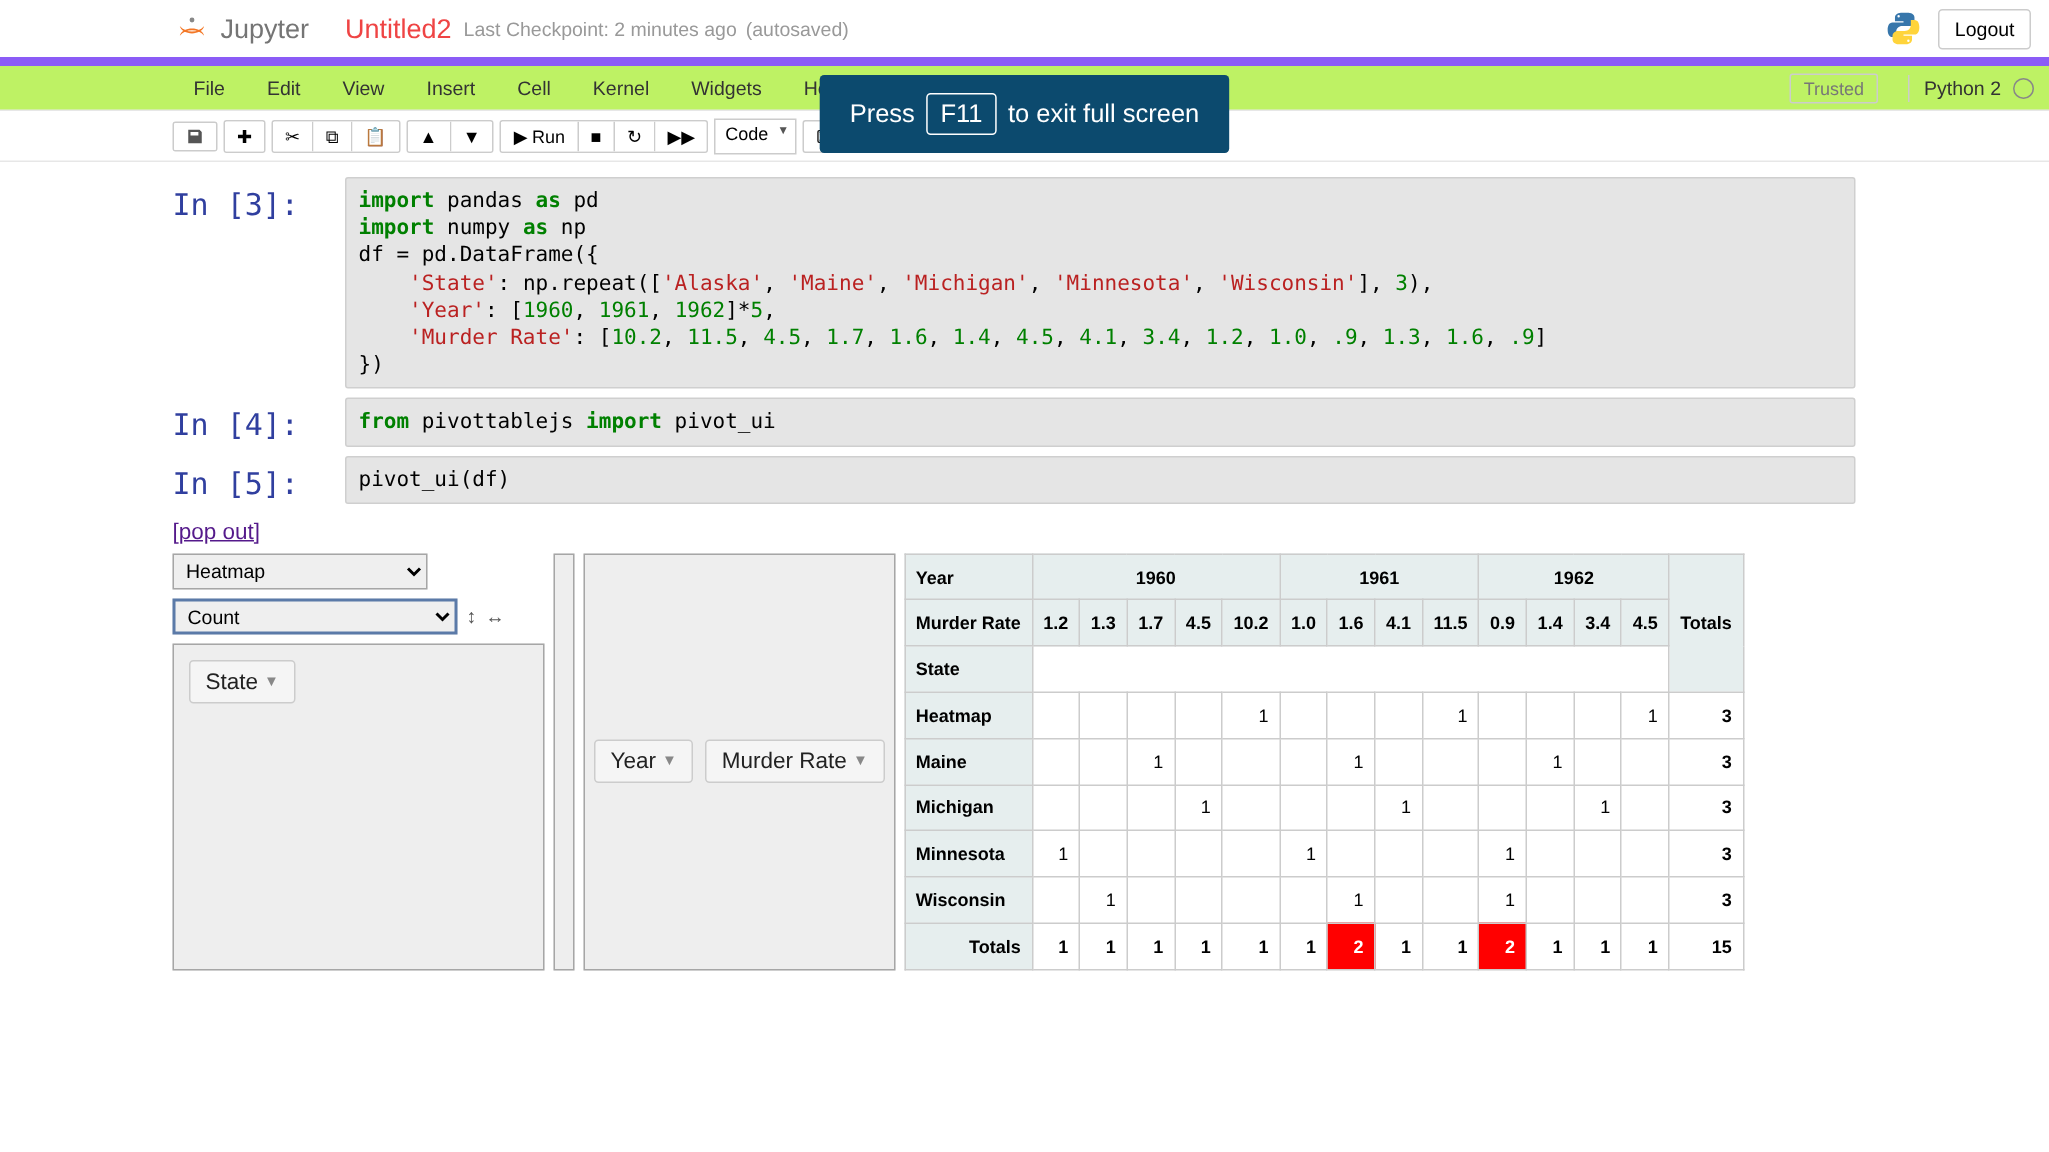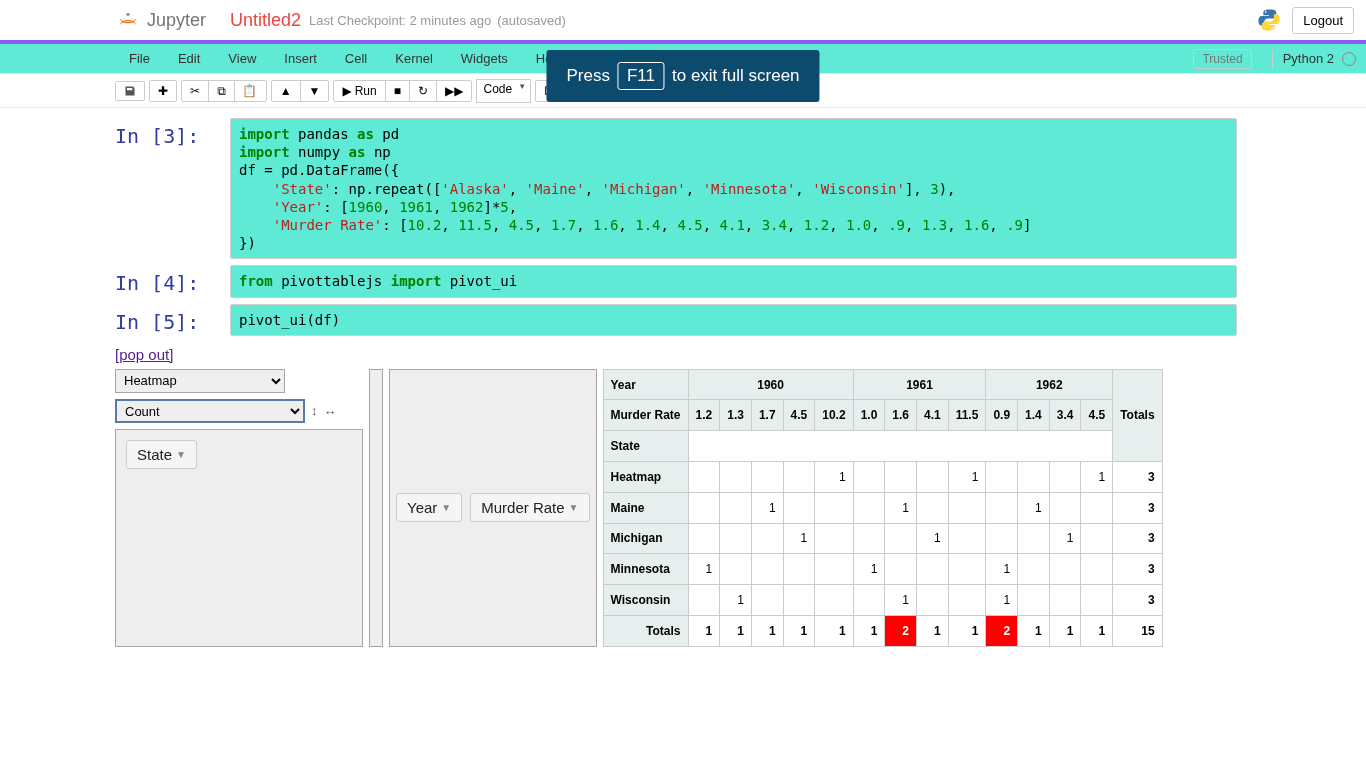--- a/index.html
+++ b/index.html
@@ -1,29 +1,29 @@
 <!DOCTYPE html>
 <html><head>
 <meta charset="utf-8">
 <style>
 * { box-sizing: border-box; margin: 0; padding: 0; }
 body { font-family: "Helvetica Neue", Helvetica, Arial, sans-serif; font-size: 14px; background: #fff; color: #000; }
 
 
-.header { height: 44px; border-bottom: 4px solid #8b5cf6; display: flex; align-items: center; padding: 0 12px 0 115px; }
+.header { height: 44px; border-bottom: 6px solid #8b5cf6; display: flex; align-items: center; padding: 0 12px 0 115px; }
 .logo { display: flex; align-items: center; gap: 6px; font-size: 18px; color: #757575; }
 .logo-icon { width: 26px; height: 26px; display: inline-block; }
 .title { font-size: 18px; margin-left: 24px; color: #ef4444; }
 .checkpoint { font-size: 13px; color: #999; margin-left: 8px; }
 .header-spacer { flex: 1; }
 .python-logo { width: 26px; height: 26px; margin-right: 10px; }
 .logout-btn { border: 1px solid #ccc; border-radius: 3px; background: #fff; padding: 5px 10px; font-size: 13px; cursor: pointer; }
 
 
-.menubar { height: 30px; background: #5eead4; border-bottom: 1px solid #e7e7e7; display: flex; align-items: center; padding: 0 10px 0 115px; }
+.menubar { height: 30px; background: #bef264; border-bottom: 1px solid #e7e7e7; display: flex; align-items: center; padding: 0 10px 0 115px; }
 .menu-item { font-size: 13px; color: #333; padding: 0 14px; cursor: pointer; }
 .menubar-spacer { flex: 1; }
 .trusted { border: 1px solid #ccc; border-radius: 2px; padding: 2px 8px; font-size: 12px; color: #777; margin-right: 20px; }
 .kernel-name { font-size: 13px; color: #333; margin-right: 4px; }
 .kernel-circle { width: 14px; height: 14px; border: 1.5px solid #888; border-radius: 50%; display: inline-block; margin-left: 4px; }
 
 
 .toolbar { height: 34px; background: #fff; border-bottom: 1px solid #e7e7e7; display: flex; align-items: center; padding: 0 10px 0 115px; gap: 4px; }
 .tool-group { display: flex; gap: 0; border: 1px solid #ccc; border-radius: 2px; overflow: hidden; }
 .tool-btn { background: #fff; border: none; border-right: 1px solid #ccc; padding: 3px 8px; font-size: 12px; cursor: pointer; display: flex; align-items: center; gap: 3px; }
@@ -35,21 +35,21 @@
 
 .fullscreen-msg { position: absolute; top: 50px; left: 50%; transform: translateX(-50%); background: #0c4a6e; color: #fff; padding: 12px 20px; border-radius: 3px; font-size: 17px; display: flex; align-items: center; gap: 8px; z-index: 100; }
 .fullscreen-key { border: 1px solid #fff; border-radius: 3px; padding: 3px 8px; }
 
 
 .notebook { padding: 10px 0; margin-left: 115px; width: 1122px; }
 .cell { display: flex; margin-bottom: 6px; }
 .prompt { width: 115px; padding: 6px 10px 0 0; font-family: monospace; font-size: 20px; }
 .in-prompt { color: #303F9F; }
 .out-prompt { color: #D84315; }
-.input-area { flex: 1; border: 1px solid #cfcfcf; border-radius: 2px; padding: 6px 8px; background: #5eead4; font-family: monospace; font-size: 14px; line-height: 1.3; white-space: pre; overflow-x: auto; }
+.input-area { flex: 1; border: 1px solid #cfcfcf; border-radius: 2px; padding: 6px 8px; background: #e5e5e5; font-family: monospace; font-size: 14px; line-height: 1.3; white-space: pre; overflow-x: auto; }
 .output-area { flex: 1; padding: 4px 0 0 0; }
 .popout-link { color: #551A8B; text-decoration: underline; font-size: 15px; }
 
 
 .k { color: #008000; font-weight: bold; } 
 .s { color: #BA2121; }
 .num { color: #008000; }
 
 
 .pivot { display: flex; gap: 6px; margin-top: 6px; }

